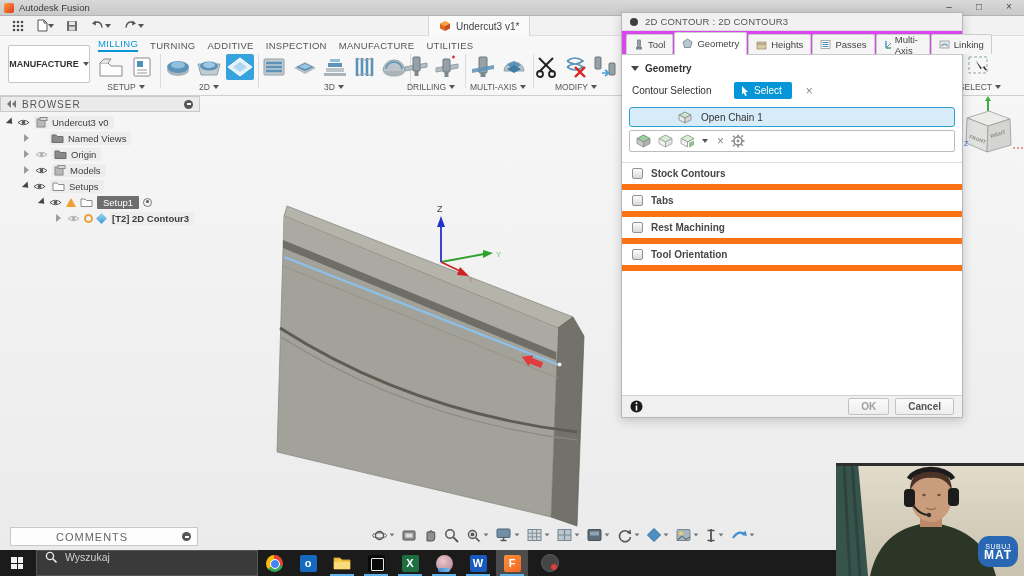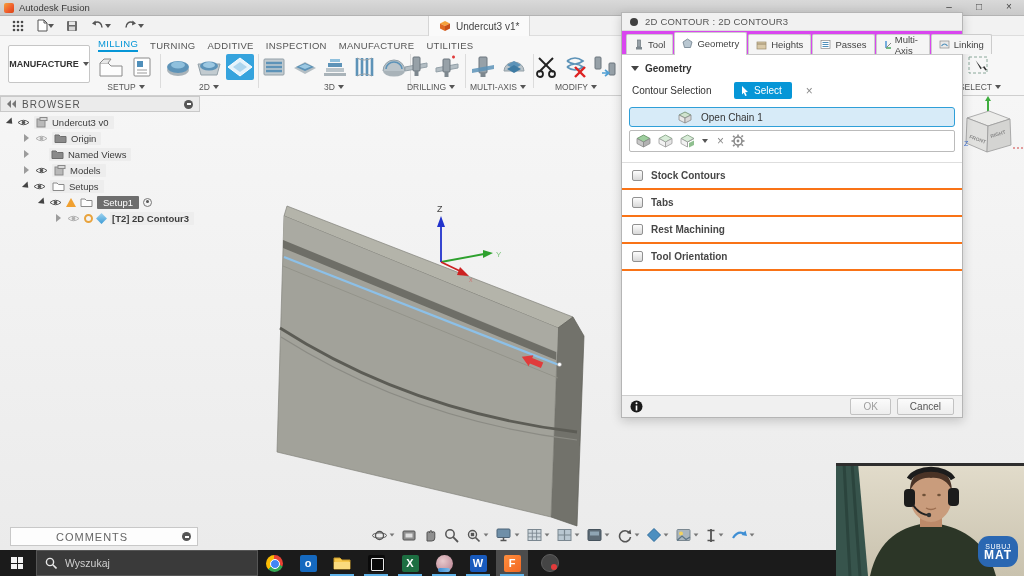--- a/index.html
+++ b/index.html
@@ -81,34 +81,34 @@
   .tri-down { width:0; height:0; border-left:4px solid transparent; border-right:4px solid transparent; border-top:5px solid #444; }
   .sec-title { font-size:10px; font-weight:bold; color:#333; }
   .contour-row { display:flex; align-items:center; padding:2px 0 6px 10px; gap:10px; }
   .contour-label { font-size:10px; color:#333; width:92px; }
   .select-btn { background:#0696d7; color:#fff; font-size:10px; padding:3px 10px 3px 7px; border-radius:2px; display:flex; align-items:center; gap:5px; }
   .clear-x { color:#8a8a8a; font-size:12px; margin-left:4px; }
   .chain-row { margin:2px 7px 0 7px; height:20px; background:#d7ebf8; border:1.5px solid #2f9fd8; border-radius:3px; display:flex; align-items:center; gap:9px; padding-left:48px; }
   .chain-label { font-size:10px; color:#333; }
   .chain-tools { margin:3px 7px 0 7px; height:22px; background:#fff; border:1px solid #bbb; border-radius:2px; display:flex; align-items:center; gap:7px; padding:0 6px; }
   .collapsed-list { margin-top:10px; border-top:1px solid #dedede; }
-  .coll-row { height:27px; display:flex; align-items:center; gap:8px; padding-left:10px; border-bottom:2px solid #f97316; }
+  .coll-row { height:27px; display:flex; align-items:center; gap:8px; padding-left:10px; border-bottom:6px solid #f97316; }
   .checkbox { width:11px; height:11px; border:1px solid #919191; border-radius:2px; background:linear-gradient(#fdfdfd,#d8d8d8); }
   .coll-label { font-size:10px; font-weight:bold; color:#474747; }
   .dlg-footer { position:absolute; left:0; bottom:0; width:100%; height:22px; background:#f0f0f0; border-top:1px solid #cfcfcf; display:flex; align-items:center; padding:0 8px; }
-  .dlg-buttons { margin-left:auto; display:flex; gap:6px; }
+  .dlg-buttons { margin-left:auto; display:flex; gap:6px;font-weight:bold; }
   .btn { font-size:10px; padding:2px 12px; border:1px solid #c2c2c2; border-radius:2px; background:linear-gradient(#fbfbfb,#ededed); color:#555; }
   .btn.disabled { color:#9e9e9e; }
 
   
   .taskbar { left:0; top:550px; width:1024px; height:26px; background:#1b1b1b; z-index:10; display:block; }
   .start-btn { position:absolute; left:0; top:0; width:34px; height:26px; display:flex; align-items:center; justify-content:center; }
   .win-logo { width:12px; height:12px; display:grid; grid-template-columns:5.5px 5.5px; grid-template-rows:5.5px 5.5px; gap:1px; }
   .win-logo span { background:#f2f2f2; }
-  .tb-search { position:absolute; left:36px; top:0; width:222px; height:26px; background:#3a3a3a; border:1px solid #565656; display:flex; align-items:center; padding:0 8px; gap:8px; }
+  .tb-search { position:absolute; left:36px; top:0; width:222px; height:26px; background:#3a3a3a; border:1px solid #565656; display:flex; align-items:flex-start; padding:0 8px; gap:8px; }
   .tb-search input { background:transparent; border:none; outline:none; color:#d8d8d8; font-size:10.5px; font-family:"Liberation Sans",sans-serif; width:160px; }
   .tb-search input::placeholder { color:#cfcfcf; opacity:1; }
   .tb-slot { position:absolute; top:0; width:32px; height:26px; display:flex; align-items:center; justify-content:center; }
   .tb-slot.active-app { background:#4c4c4c; }
   .tb-underline { position:absolute; bottom:0; left:4px; width:24px; height:2px; background:#5fb2e8; }
   .ic-sq { width:17px; height:17px; border-radius:2px; display:flex; align-items:center; justify-content:center; color:#fff; font-weight:bold; font-size:11px; }
   .ic-outlook { background:#1569bf; }
   .ic-excel { background:#1d6f42; }
   .ic-word { background:#185abd; }
   .ic-fusion { background:linear-gradient(135deg,#ff8f3e,#f26722); }
@@ -477,39 +477,39 @@
               <rect x="1" y="2" width="8" height="8" fill="#b9b9b9" stroke="#8a8a8a"></rect>
               <rect x="4" y="0.5" width="7" height="3" fill="#d9d9d9" stroke="#8a8a8a"></rect>
             </svg>
         <span class="brow-label">Undercut3 v0</span>
           </span>
       </div>
 
 
       <div class="brow" style="padding-left:24px">
         <span class="tri-col"></span>
+        <span class="brow-pill" style="margin-left:16px">
+            <svg width="13" height="10">
+              <path d="M1 2 h4 l1.5 1.5 H12 v6 H1 z" fill="#8a8a8a" stroke="#6d6d6d"></path>
+            </svg>
+        <span class="brow-label">Named Views</span>
+          </span>
+      </div>
+
+      <div class="brow" style="padding-left:24px">
+        <span class="tri-col"></span>
         <svg width="13" height="9" style="margin-left:2px">
             <path d="M1 4.5 Q6.5 0 12 4.5 Q6.5 9 1 4.5 Z" fill="#f2f2f2" stroke="#b0b0b0"></path>
             <circle cx="6.5" cy="4.5" r="1.8" fill="#b0b0b0"></circle>
           </svg>
         <span class="brow-pill">
             <svg width="13" height="10">
               <path d="M1 2 h4 l1.5 1.5 H12 v6 H1 z" fill="#8a8a8a" stroke="#6d6d6d"></path>
             </svg>
         <span class="brow-label">Origin</span>
-          </span>
-      </div>
-
-      <div class="brow" style="padding-left:24px">
-        <span class="tri-col"></span>
-        <span class="brow-pill" style="margin-left:16px">
-            <svg width="13" height="10">
-              <path d="M1 2 h4 l1.5 1.5 H12 v6 H1 z" fill="#8a8a8a" stroke="#6d6d6d"></path>
-            </svg>
-        <span class="brow-label">Named Views</span>
           </span>
       </div>
 
       <div class="brow" style="padding-left:24px">
         <span class="tri-col"></span>
         <svg width="13" height="9" style="margin-left:2px">
             <path d="M1 4.5 Q6.5 0 12 4.5 Q6.5 9 1 4.5 Z" fill="#fff" stroke="#555"></path>
             <circle cx="6.5" cy="4.5" r="1.8" fill="#555"></circle>
           </svg>
         <span class="brow-pill">

